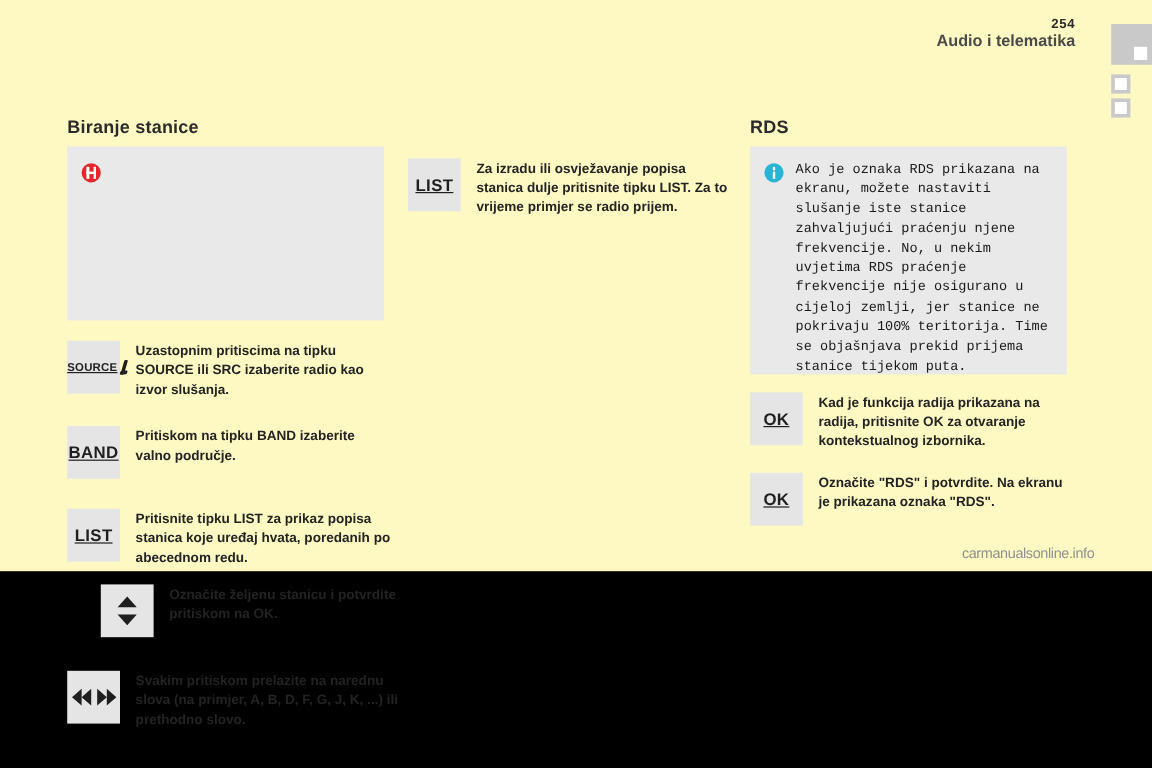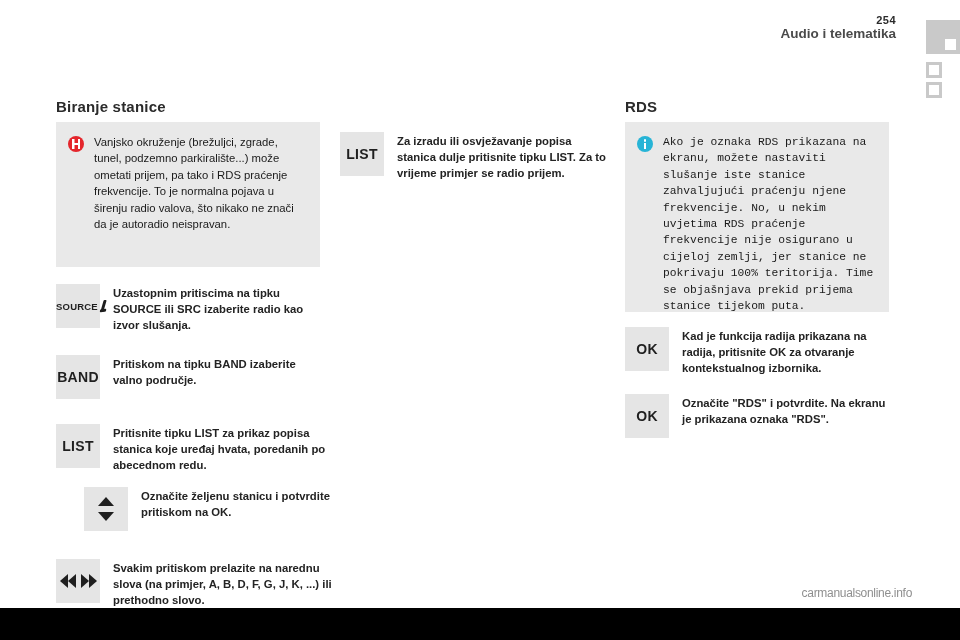--- a/index.html
+++ b/index.html
@@ -4,22 +4,22 @@
 <style>
   * { box-sizing: border-box; margin: 0; padding: 0; }
   html, body {
     width: 960px; height: 640px;
     background: #000;
     font-family: "Liberation Sans", sans-serif;
     overflow: hidden;
   }
   .page {
     position: relative;
-    width: 960px; height: 608px;
-    background: #ffffff;
+    width: 960px; height: 476px;
+    background: #fef9c3;
   }
 
   
   .header {
     position: absolute;
     top: 14px; right: 64px;
     text-align: right;
   }
   .header .pagenum {
     font-size: 11px;
@@ -120,21 +120,21 @@
 
   
   .row { position: absolute; display: flex; }
   .keybox {
     flex: 0 0 auto;
     width: 44px; height: 44px;
     background: #e5e5e5;
     display: flex; align-items: center; justify-content: center;
     color: #1f1f1f;
   }
-  .keybox .klabel { font-size: 14px; font-weight: bold; letter-spacing: .3px; }
+  .keybox .klabel { font-size: 14px; font-weight: bold; letter-spacing: .3px; text-decoration: underline; }
   .keybox .klabel.small { font-size: 9.5px; letter-spacing: .2px; }
   .row .rtext {
     padding-left: 13px;
     padding-top: 1px;
     font-size: 11.3px;
     line-height: 16.2px;
     font-weight: bold;
     color: #232323;
   }
 
@@ -231,21 +231,20 @@
     <span class="inner"></span>
   </div>
 
   <div class="h2 h2-biranje">Biranje stanice</div>
   <div class="h2 h2-rds">RDS</div>
 
   <div class="notebox note-warning">
     <div class="icon">
       <span class="ico-warning"></span>
     </div>
-    <p>Vanjsko okruženje (brežuljci, zgrade, tunel, podzemno parkiralište...) može ometati prijem, pa tako i RDS praćenje frekvencije. To je normalna pojava u širenju radio valova, što nikako ne znači da je autoradio neispravan.</p>
   </div>
 
   <div class="notebox note-info">
     <div class="icon">
       <span class="ico-info"></span>
     </div>
     <p>Ako je oznaka RDS prikazana na ekranu, možete nastaviti slušanje iste stanice zahvaljujući praćenju njene frekvencije. No, u nekim uvjetima RDS praćenje frekvencije nije osigurano u cijeloj zemlji, jer stanice ne pokrivaju 100% teritorija. Time se objašnjava prekid prijema stanice tijekom puta.</p>
   </div>
 
   <div class="row row-source">

